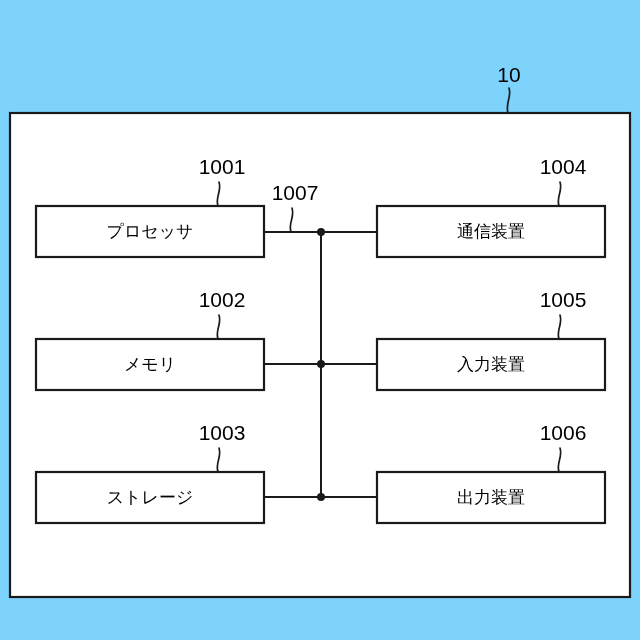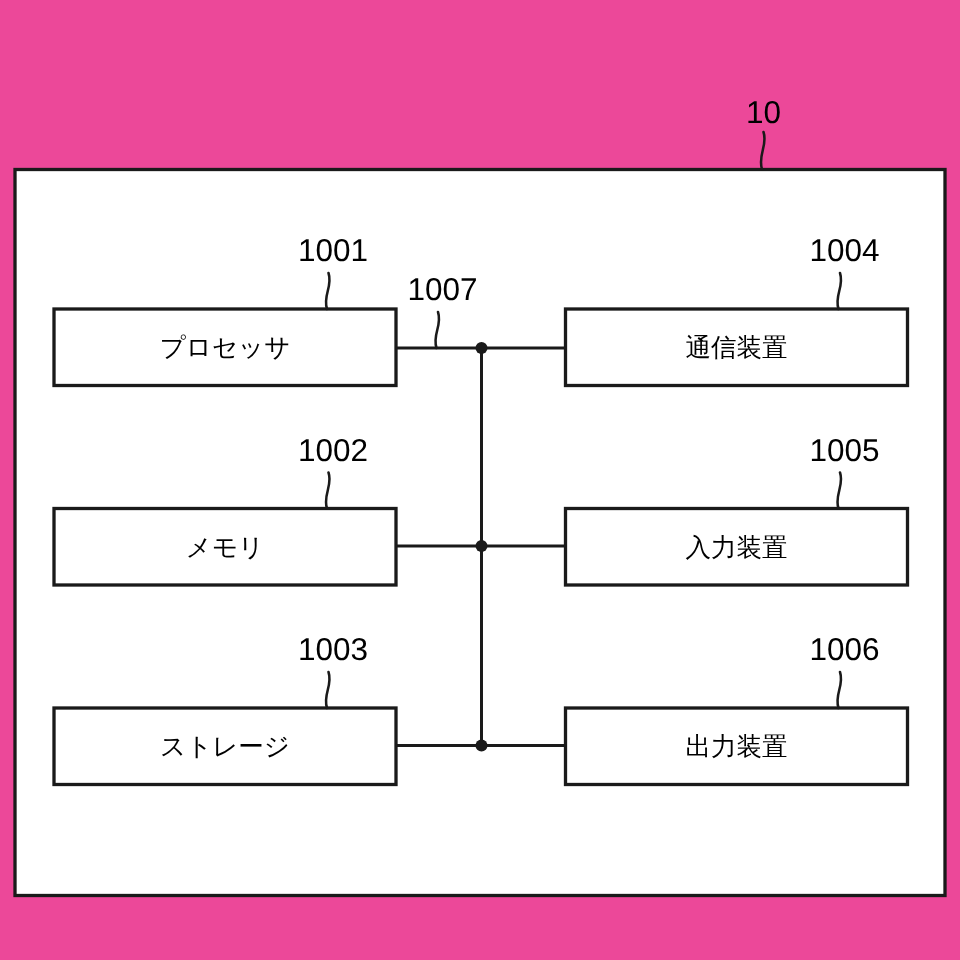--- a/index.html
+++ b/index.html
@@ -7,21 +7,21 @@
     padding: 0;
     background: #ffffff;
   }
   body {
     font-family: "Liberation Sans", "DejaVu Sans", sans-serif;
   }
   #figure-root {
     position: relative;
     width: 640px;
     height: 640px;
-    background: #ec4899;
+    background: #7dd3fc;
     overflow: hidden;
   }
   #figure-svg {
     position: absolute;
     top: 0;
     left: 0;
     width: 640px;
     height: 640px;
   }
   .outer-enclosure {

